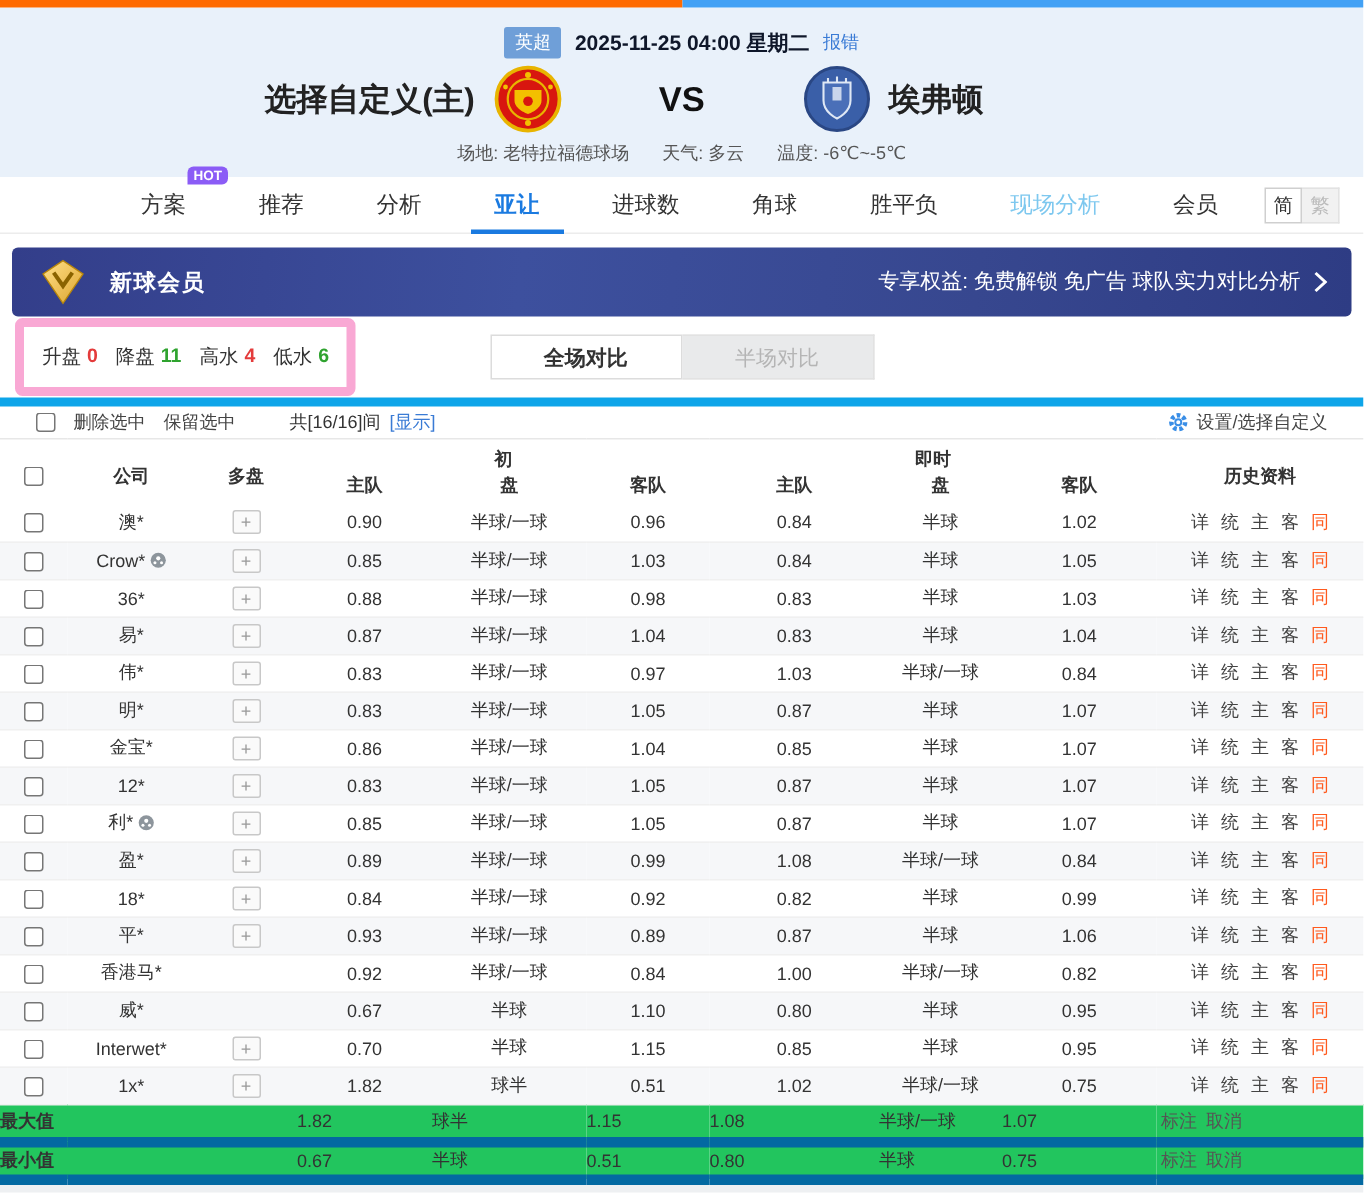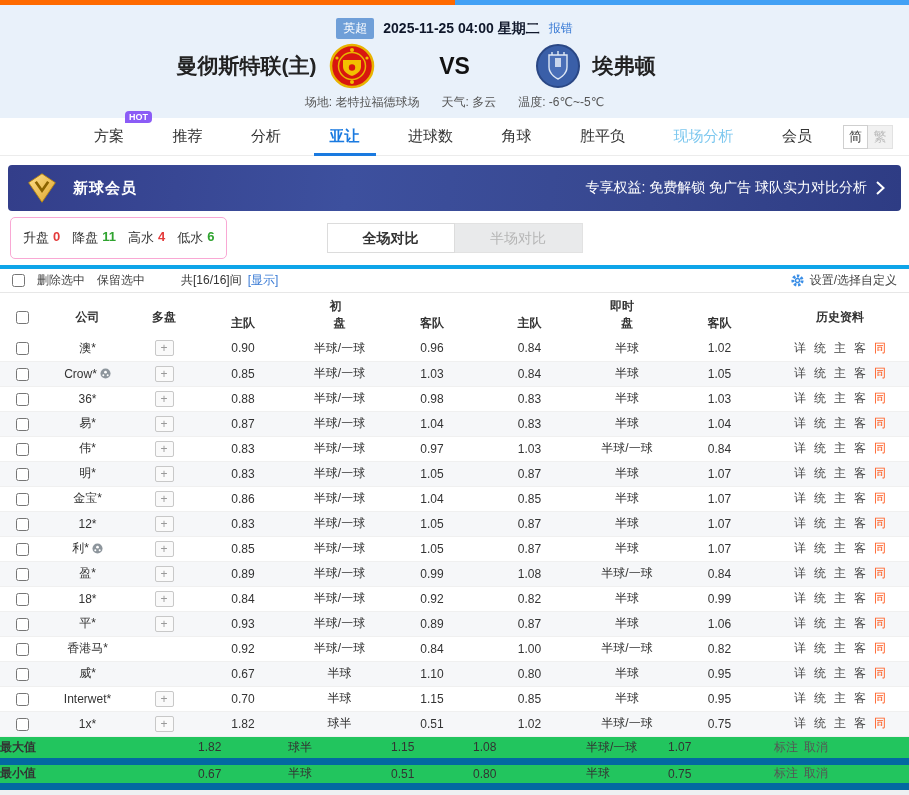--- a/index.html
+++ b/index.html
@@ -41,33 +41,33 @@
 
   
   .vip-banner { margin:9px 8px 0; height:46px; border-radius:4px; display:flex; align-items:center; padding:0 16px;
     background:linear-gradient(96deg,#333e8a 0%,#3d509e 38%,#37478f 72%,#2e3c84 100%); color:#fff; cursor:pointer; }
   .vip-title { margin-left:13px; font-size:15px; font-weight:bold; letter-spacing:1px; }
   .vip-benefits { margin-left:auto; font-size:14px; }
   .chevron-ic { margin-left:9px; }
 
   
   .filter-row { margin-top:11px; height:32px; padding:0 10px; position:relative; display:flex; align-items:center; }
-  .stats-box { border:1px solid #f9a8d4; border-radius:5px; padding:11px 12px; display:flex; gap:12px; font-size:13px; background:#fff; }
+  .stats-box { border:6px solid #f9a8d4; border-radius:5px; padding:11px 12px; display:flex; gap:12px; font-size:13px; background:#fff; }
   .stat { display:flex; gap:4px; }
   .stat-label { color:#333; }
   .stat-value { font-weight:bold; }
   .stat-value.red { color:#e43b3b; }
   .stat-value.green { color:#2fa32f; }
   .compare-tabs { position:absolute; left:50%; transform:translateX(-50%); display:flex; }
   .compare-tab { width:128px; height:30px; line-height:28px; text-align:center; font-size:14px; cursor:pointer; }
   .compare-tab.active { background:#fff; border:1px solid #dcdcdc; font-weight:bold; color:#333; }
   .compare-tab.inactive { background:#e9eaeb; border:1px solid #e2e2e2; border-left:none; color:#b5b5b5; }
 
   
-  .toolbar { margin-top:11px; border-top:4px solid #0ea5e9; height:27px; display:flex; align-items:center; padding:0 12px; gap:12px; font-size:12px; color:#444; }
+  .toolbar { margin-top:11px; border-top:6px solid #0ea5e9; height:27px; display:flex; align-items:center; padding:0 24px; gap:12px; font-size:12px; color:#444; }
   .toolbar input[type=checkbox] { width:13px; height:13px; margin:0; }
   .tool-link { cursor:pointer; }
   .count-text { margin-left:24px; color:#333; }
   .show-link { margin-left:-6px; color:#3a7bd5; cursor:pointer; }
   .settings { margin-left:auto; display:flex; align-items:center; gap:5px; cursor:pointer; color:#444; }
 
   
   table.odds-table { width:100%; border-collapse:collapse; table-layout:fixed; border-top:1px solid #e7e7e7; }
   thead th { font-size:12px; font-weight:bold; color:#333; height:19px; text-align:center; }
   thead tr:first-child th { padding-top:5px; }
@@ -94,21 +94,21 @@
 </div>
 
 <header class="match-header">
   <div class="meta-top">
     <span class="league-badge">英超</span>
     <span class="match-datetime">2025-11-25 04:00 星期二</span>
     <span class="report-error">报错</span>
   </div>
   <div class="teams-row">
     <div class="team home">
-      <span class="team-name">曼彻斯特联(主)</span>
+      <span class="team-name">选择自定义(主)</span>
       <svg class="crest" width="46" height="46" viewBox="0 0 46 46">
         <circle cx="23" cy="23" r="21" fill="#d8160f"></circle>
         <circle cx="23" cy="23" r="21" fill="none" stroke="#e8b400" stroke-width="2.5"></circle>
         <circle cx="23" cy="23" r="13.5" fill="none" stroke="#e8b400" stroke-width="1.5"></circle>
         <path d="M14 17 h18 v7 c0 6 -9 9 -9 9 s-9 -3 -9 -9 z" fill="#f3c000"></path>
         <circle cx="23" cy="24.5" r="3.2" fill="#d8160f"></circle>
         <circle cx="23" cy="7" r="2" fill="#f3c000"></circle>
         <circle cx="23" cy="39" r="2" fill="#f3c000"></circle>
         <circle cx="8" cy="15" r="1.6" fill="#f3c000"></circle>
         <circle cx="38" cy="15" r="1.6" fill="#f3c000"></circle>

